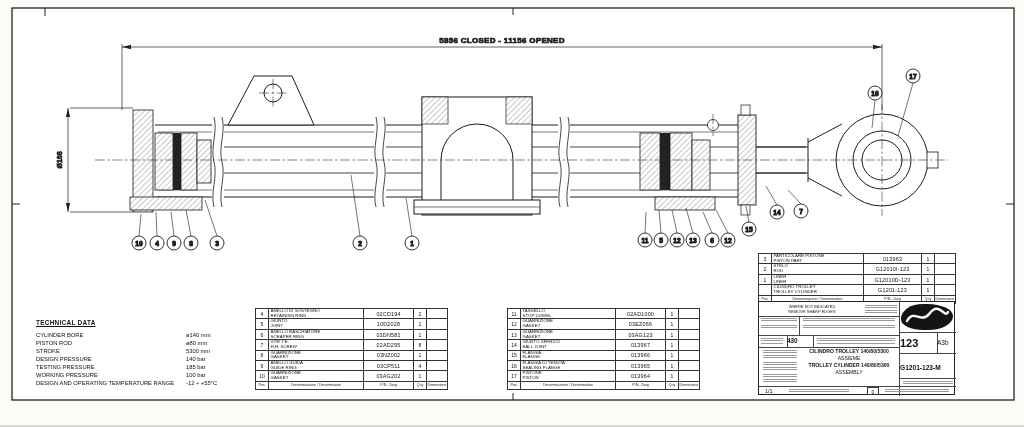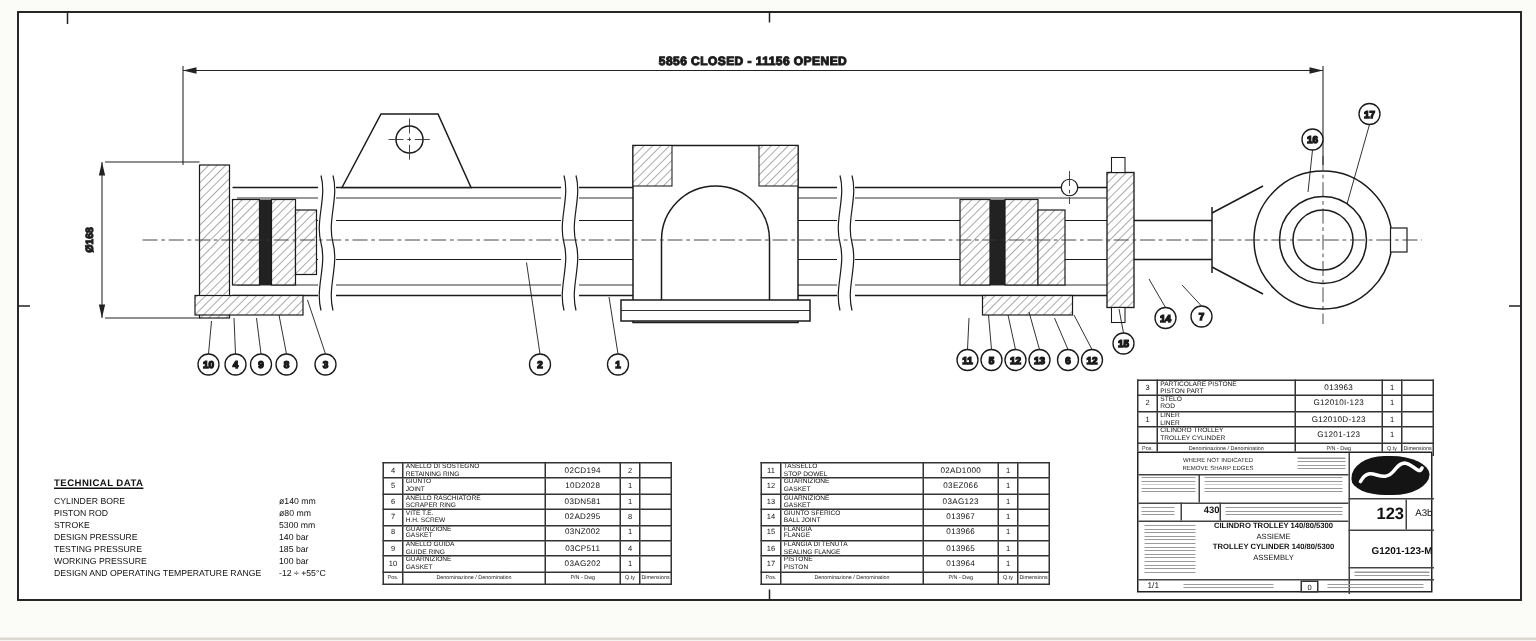--- a/index.html
+++ b/index.html
@@ -32,21 +32,21 @@
   .bom tr.hdr td{height:8px;font-size:3.6px;text-align:center;color:#222;padding:0}
   #bom-left{left:255px;top:308px}
   #bom-right{left:507px;top:308px}
   #bom-top{left:758px;top:253px}
   #bom-top .desc{width:92px}
   #bom-top .code{width:58px}
 
   
   .titleblock{position:absolute;left:758px;top:301px;width:197px;height:94px;border:1.1px solid #222;background:#fff}
   .tb-line{position:absolute;background:#444}
-  .tb-text{position:absolute;text-align:right;overflow:hidden;white-space:nowrap}
+  .tb-text{position:absolute;text-align:left;overflow:hidden;white-space:nowrap}
   .micro{position:absolute;background:repeating-linear-gradient(180deg,#9a9a9a 0 .7px,transparent .7px 2.4px)}
   .tb-notes{left:2px;top:2px;width:102px;font-size:4px;line-height:5px;text-align:center;color:#222;position:absolute}
   .tb-logo{position:absolute;left:142px;top:2px;width:52px;height:26px;background:#141414;
            border-radius:46% 54% 52% 48%/62% 52% 58% 44%}
   .tb-size{left:141px;top:31px;width:36px;height:20px;font-size:11px;font-weight:bold;line-height:20px}
   .tb-format{left:178px;top:31px;width:18px;height:20px;font-size:6.5px;line-height:20px}
   .tb-weight{left:28px;top:34px;width:26px;height:10px;font-size:6.3px;font-weight:bold;line-height:10px}
   .tb-titles{position:absolute;left:41px;top:46px;width:98px;text-align:center;line-height:7px}
   .tb-titles .t1{font-size:5.1px;font-weight:bold}
   .tb-titles .t2{font-size:5.1px}

